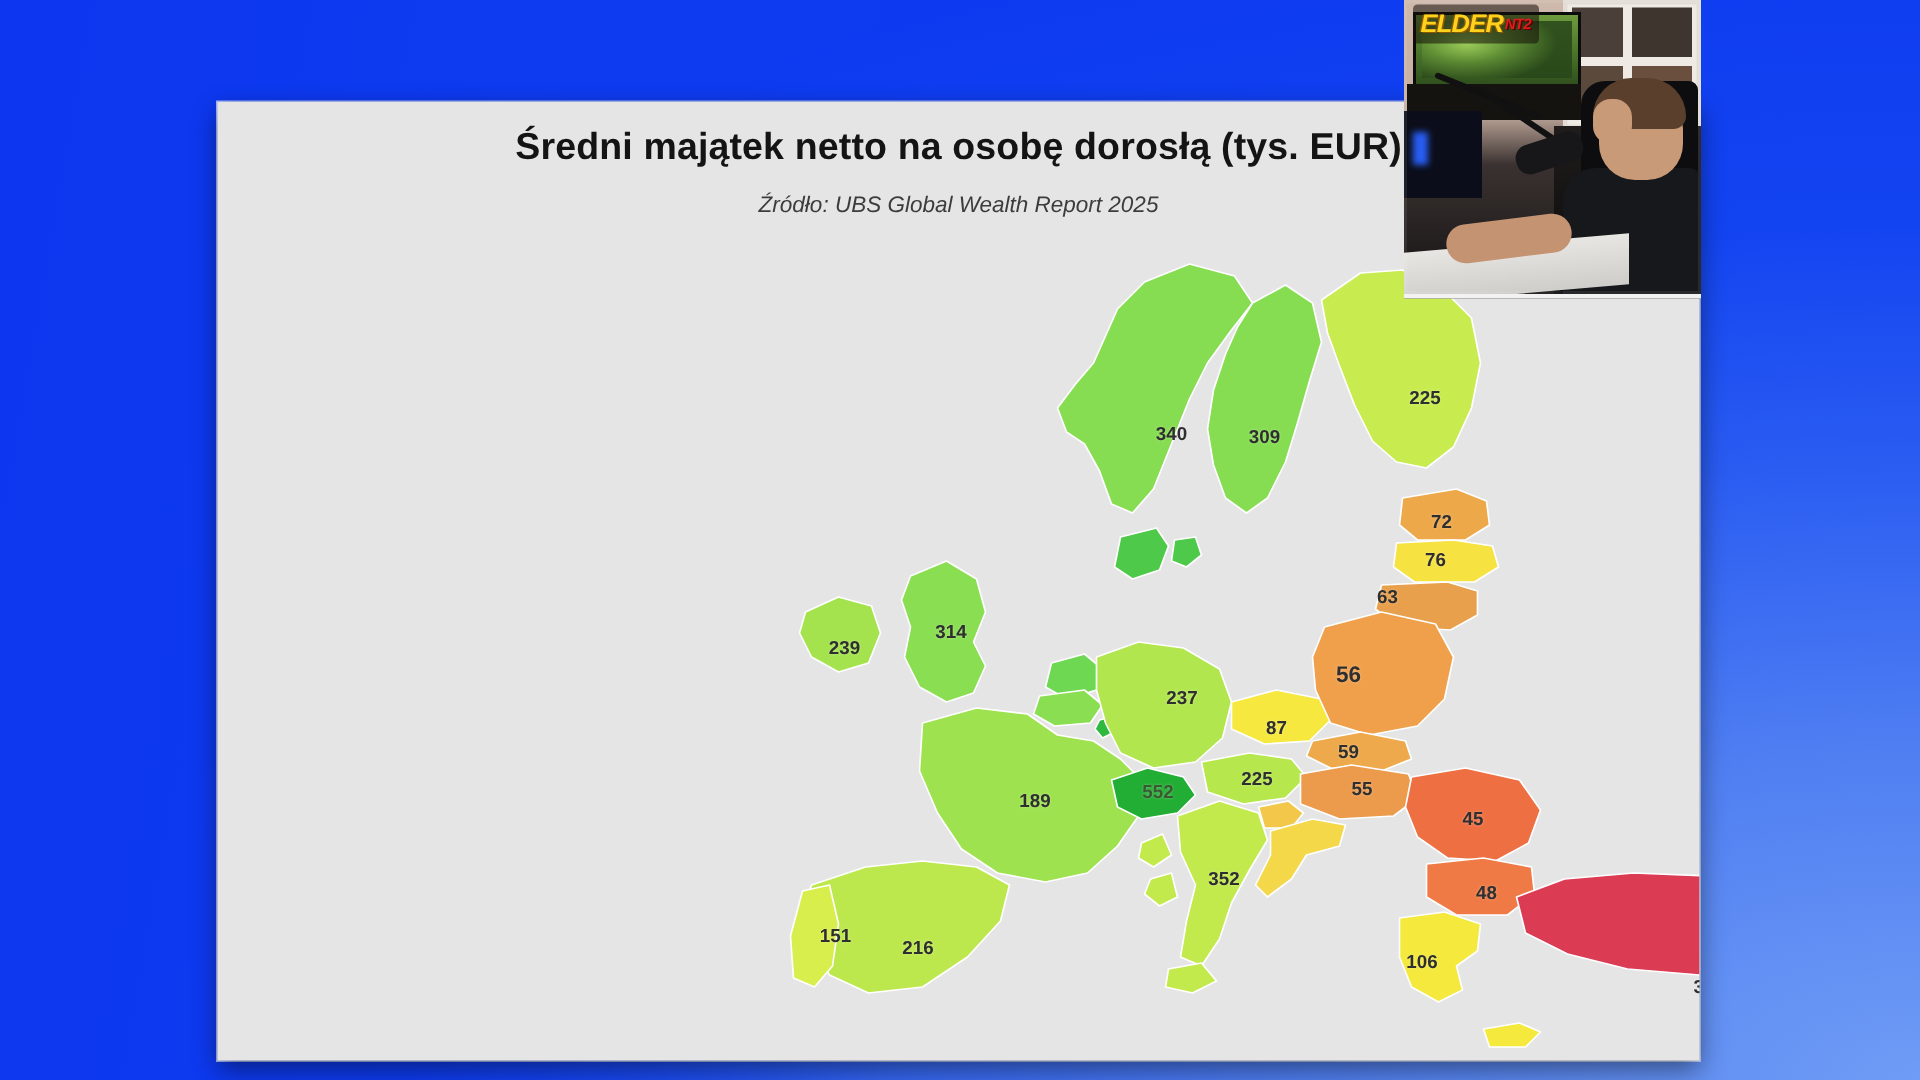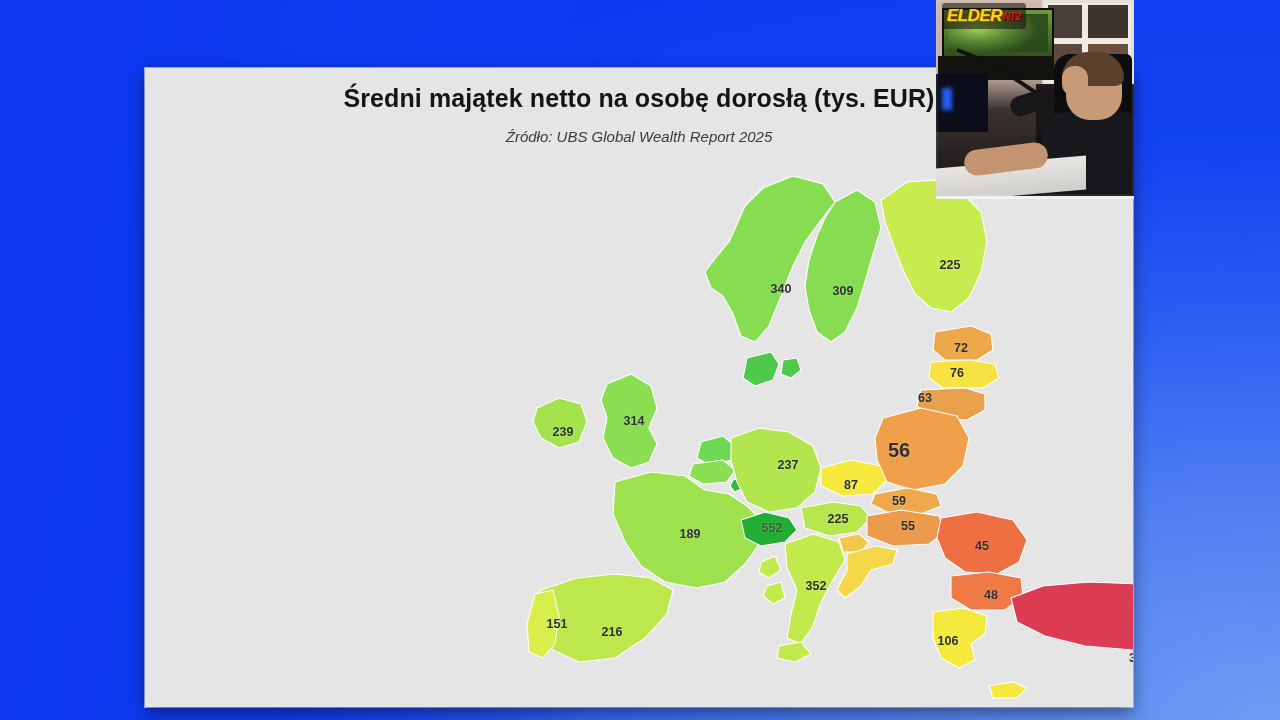--- a/index.html
+++ b/index.html
@@ -44,21 +44,21 @@
   .map-wrap{position:absolute;left:0;top:78px;width:988px;height:560px;}
   .map-svg{position:absolute;left:0;top:0;width:988px;height:560px;}
   .map-svg path{stroke:#ffffff;stroke-width:1.1;stroke-linejoin:round;}
 
   .labels{position:absolute;left:0;top:0;width:988px;height:560px;}
   .mlabel{
     position:absolute;transform:translate(-50%,-50%);
     font-size:12.5px;font-weight:bold;color:#2f2f2f;
     white-space:nowrap;text-shadow:0 0 2px rgba(255,255,255,.35);
   }
-  .mlabel.big{font-size:20px;text-align:right;}
+  .mlabel.big{font-size:15px;text-align:right;}
   .mlabel.dim{color:#3a5a32;}
 
   
   .cam{
     position:absolute;left:936px;top:0;width:198px;height:196px;
     background:#111;overflow:hidden;
     border-bottom:3px solid #f2f2f2;
   }
   .cam .room{position:absolute;inset:0;background:linear-gradient(180deg,#cfb9ad 0%,#c6ada0 38%,#3a3230 56%,#151314 100%);}
   .cam .shelf{

